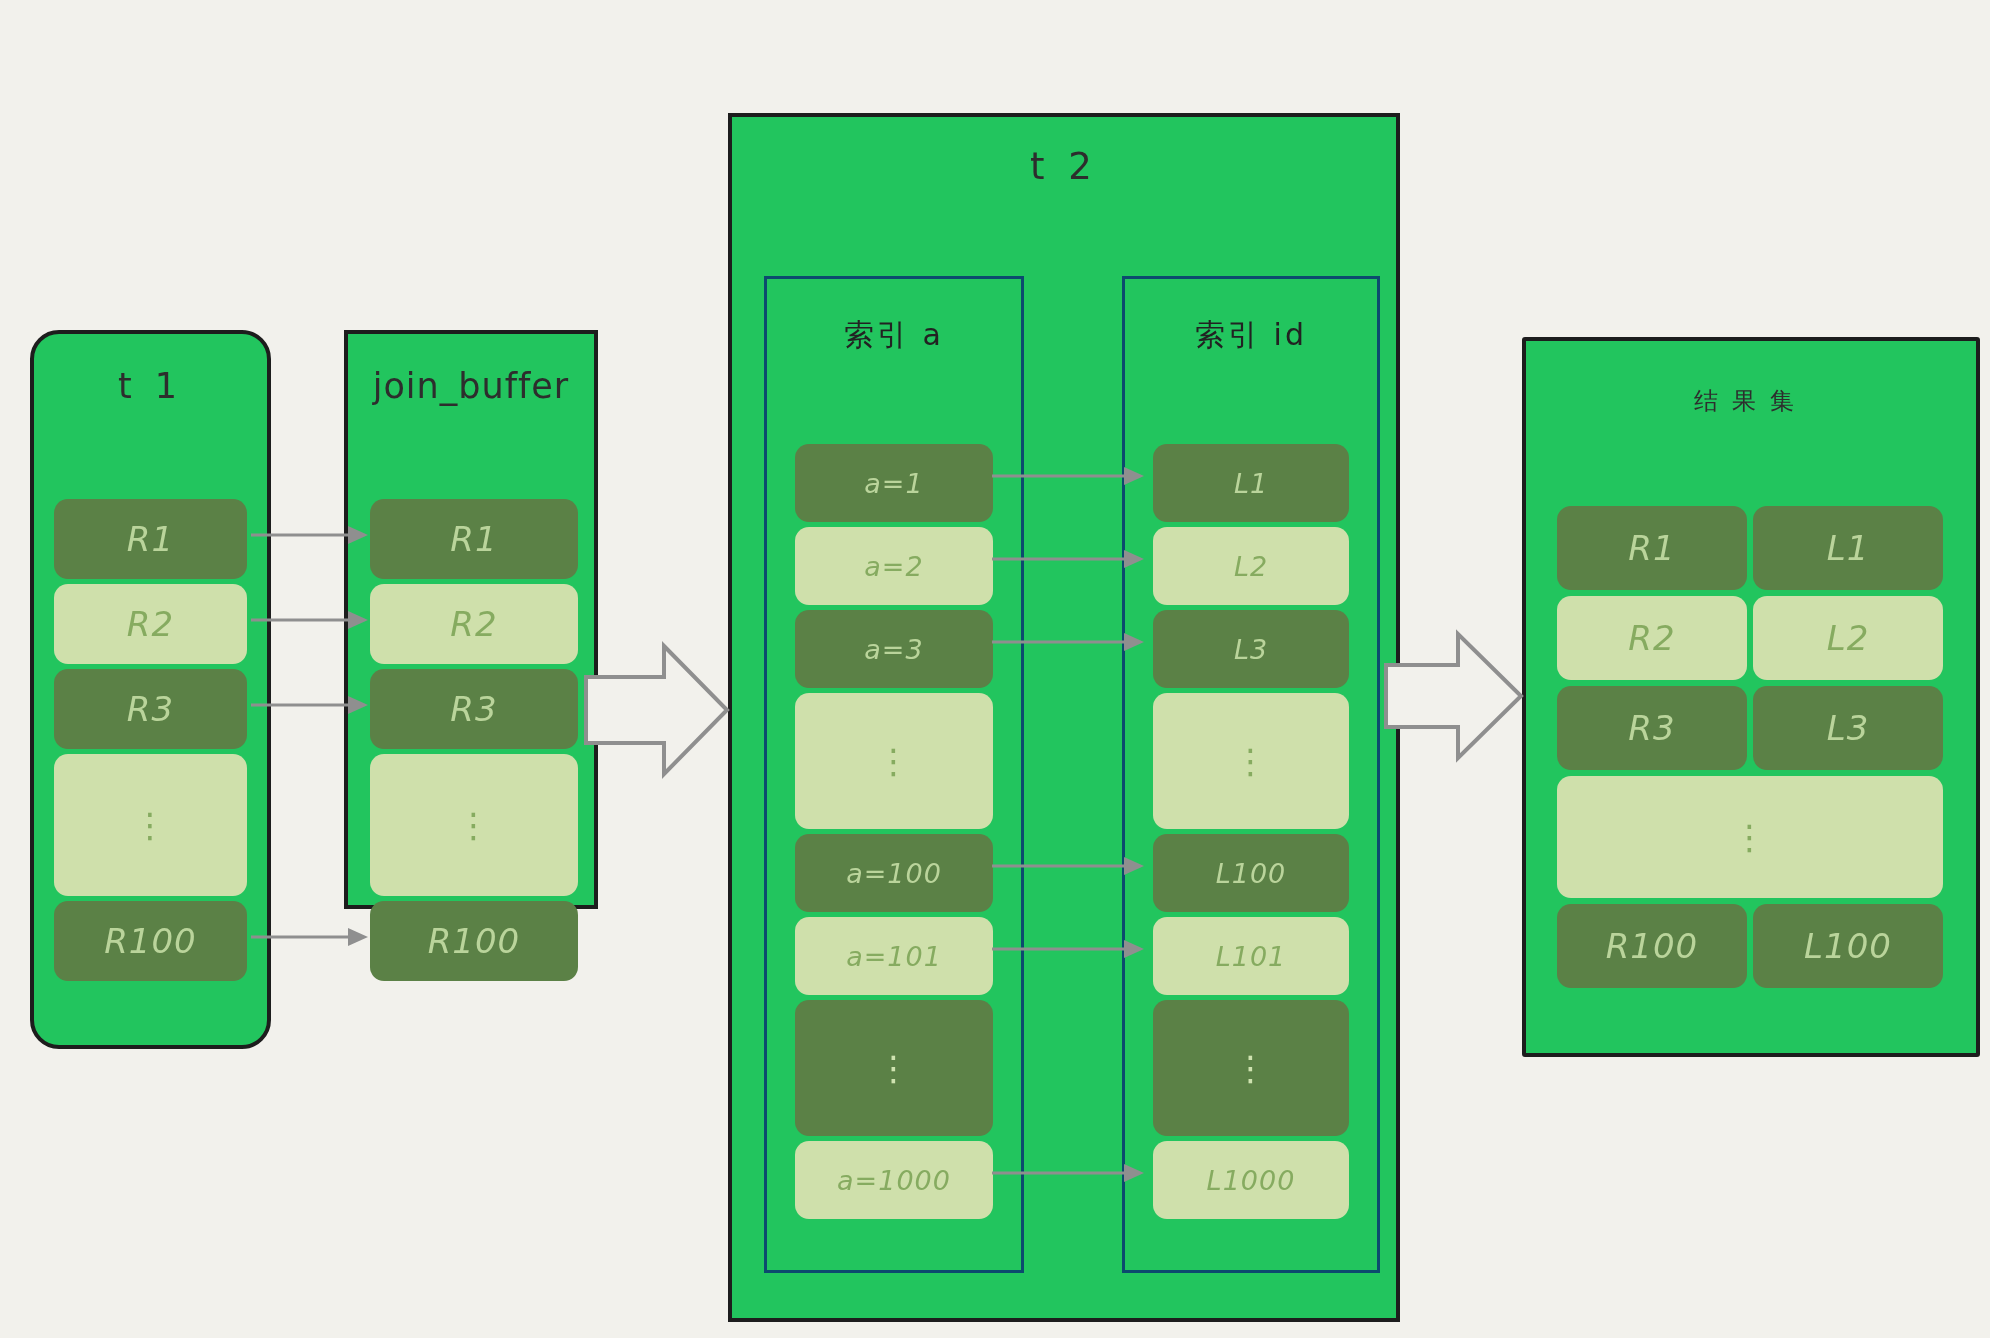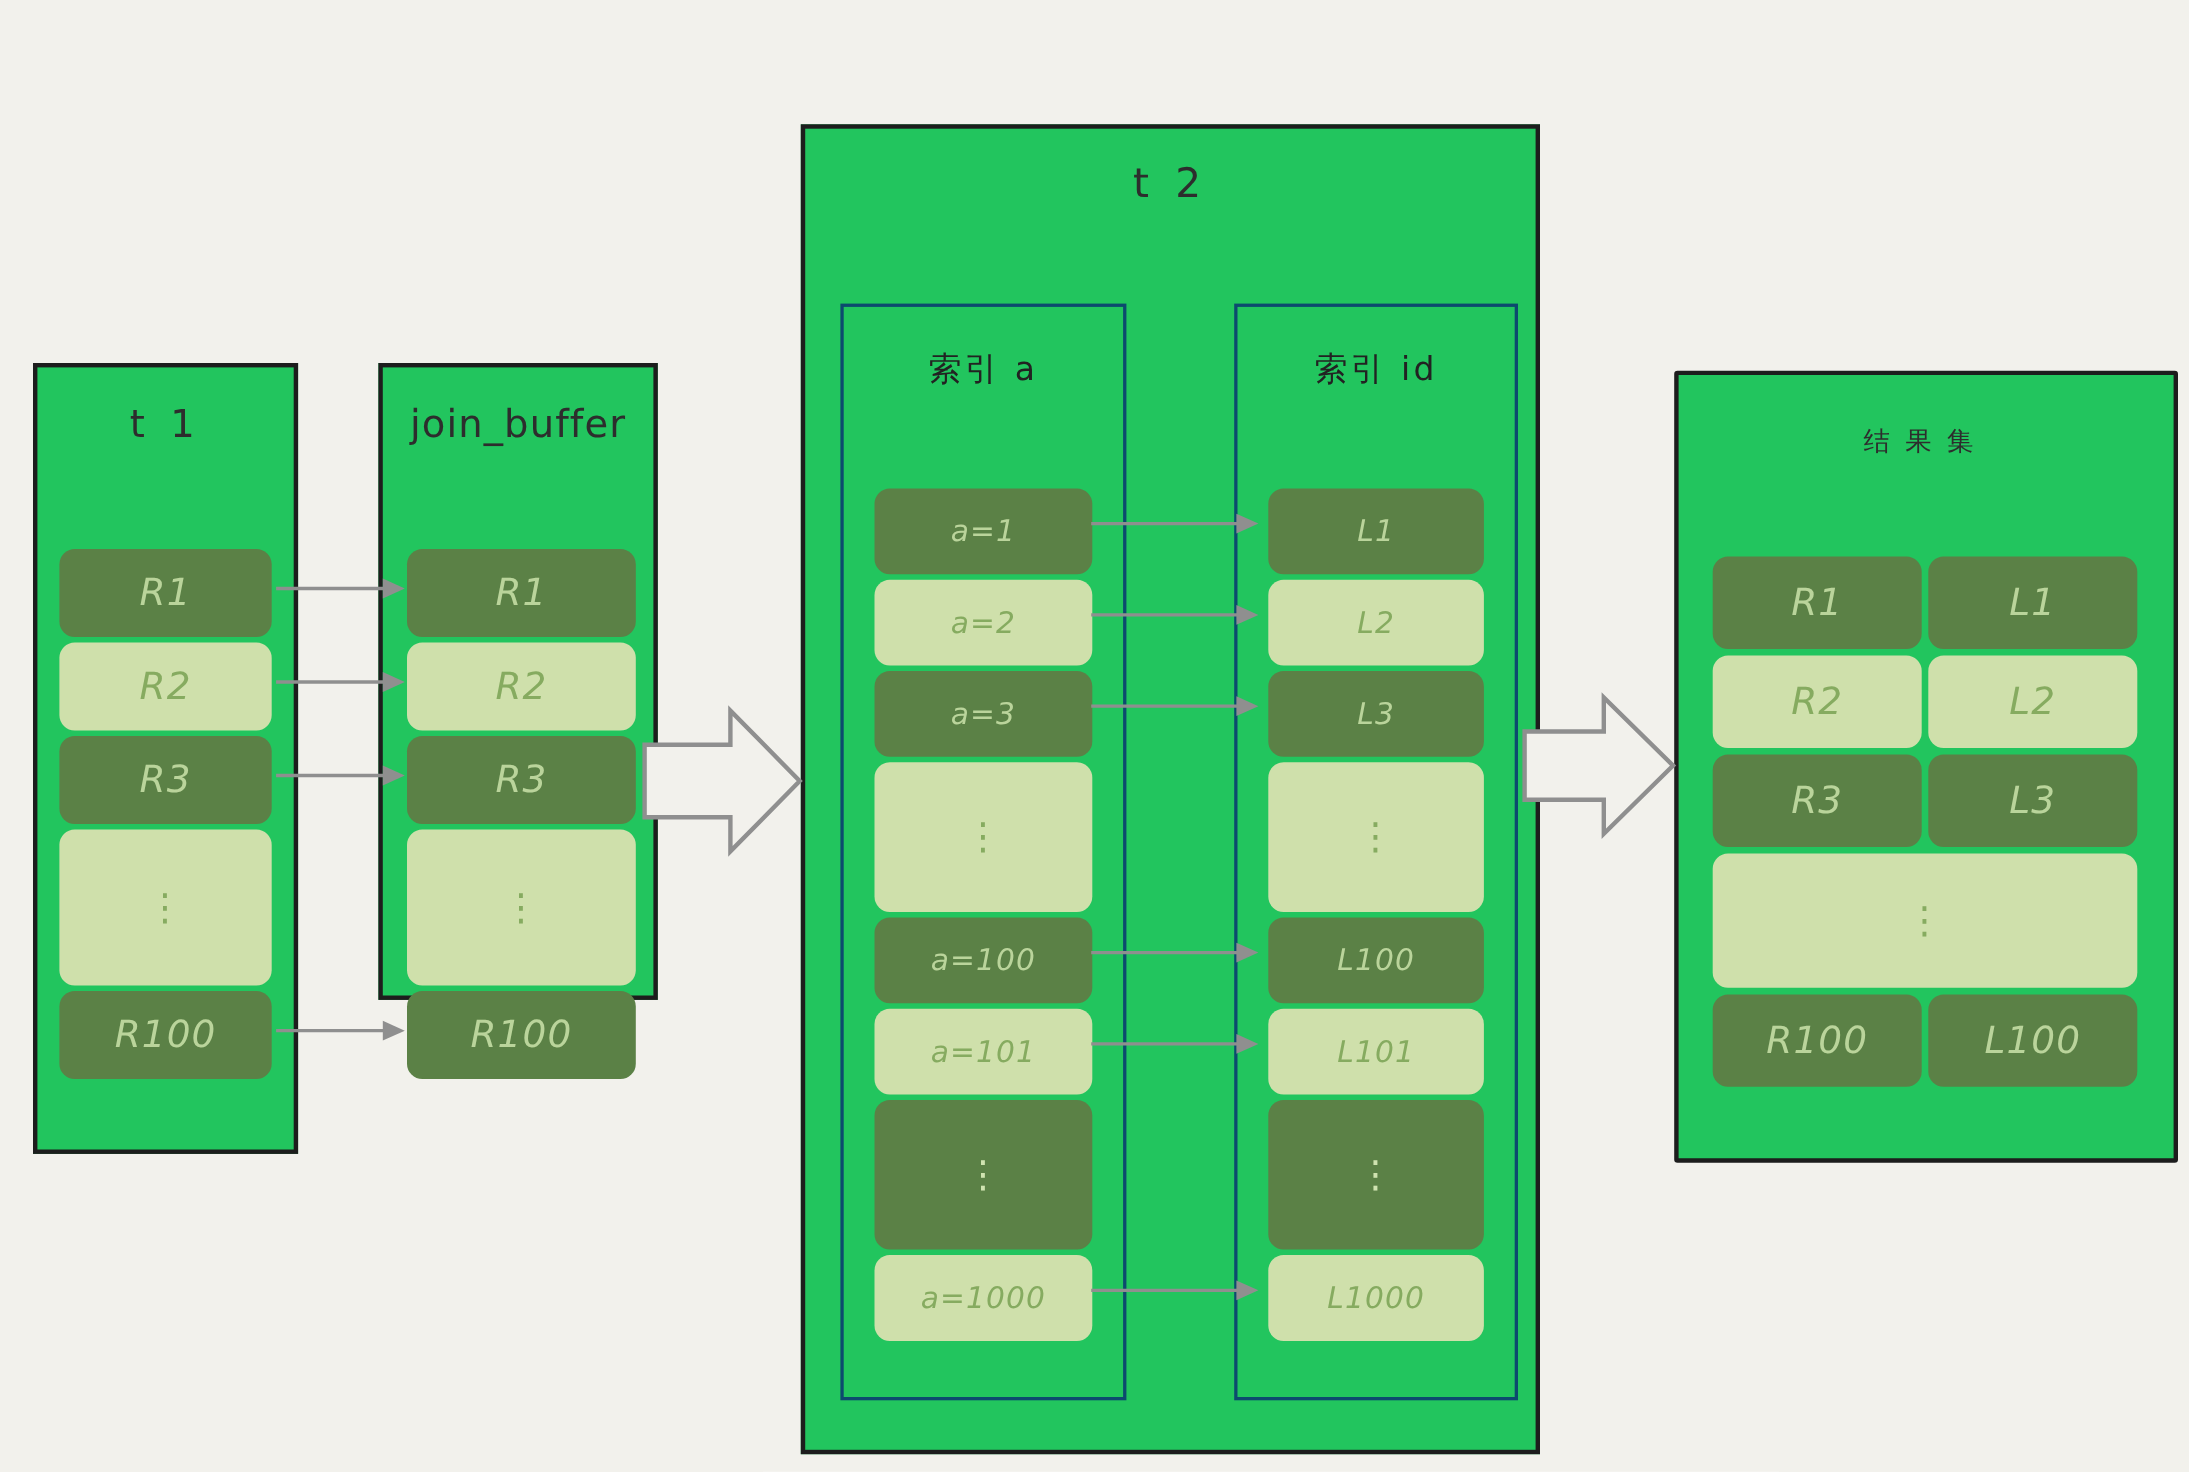--- a/index.html
+++ b/index.html
@@ -3,21 +3,21 @@
 <meta charset="utf-8">
 <style>
   html,body{margin:0;padding:0;}
   body{font-family:"DejaVu Sans",sans-serif;}
   .stage{position:relative;width:1990px;height:1338px;background:#f2f1ec;overflow:hidden;}
 
   
   .box{position:absolute;border:4px solid #1d1d1d;background:#22c55e;box-sizing:border-box;}
   .box-title{text-align:center;color:#2d2d2d;letter-spacing:6px;white-space:nowrap;}
 
-  .t1-box{left:30px;top:330px;width:241px;height:719px;}
+  .t1-box{left:30px;top:330px;width:241px;height:719px;border-radius:29px;}
   .jb-box{left:344px;top:330px;width:254px;height:579px;}
   .t2-box{left:728px;top:113px;width:672px;height:1209px;}
   .result-box{left:1522px;top:337px;width:458px;height:720px;border-radius:3px;}
 
   .t1-box .box-title,.jb-box .box-title{margin-top:32px;font-size:35px;}
   .t2-box .box-title{margin-top:28px;font-size:37px;}
   .result-box .box-title{margin-top:44px;font-size:24px;letter-spacing:14px;}
 
   
   .inner-box{position:absolute;border:3px solid #0c4a6e;box-sizing:border-box;background:transparent;}

